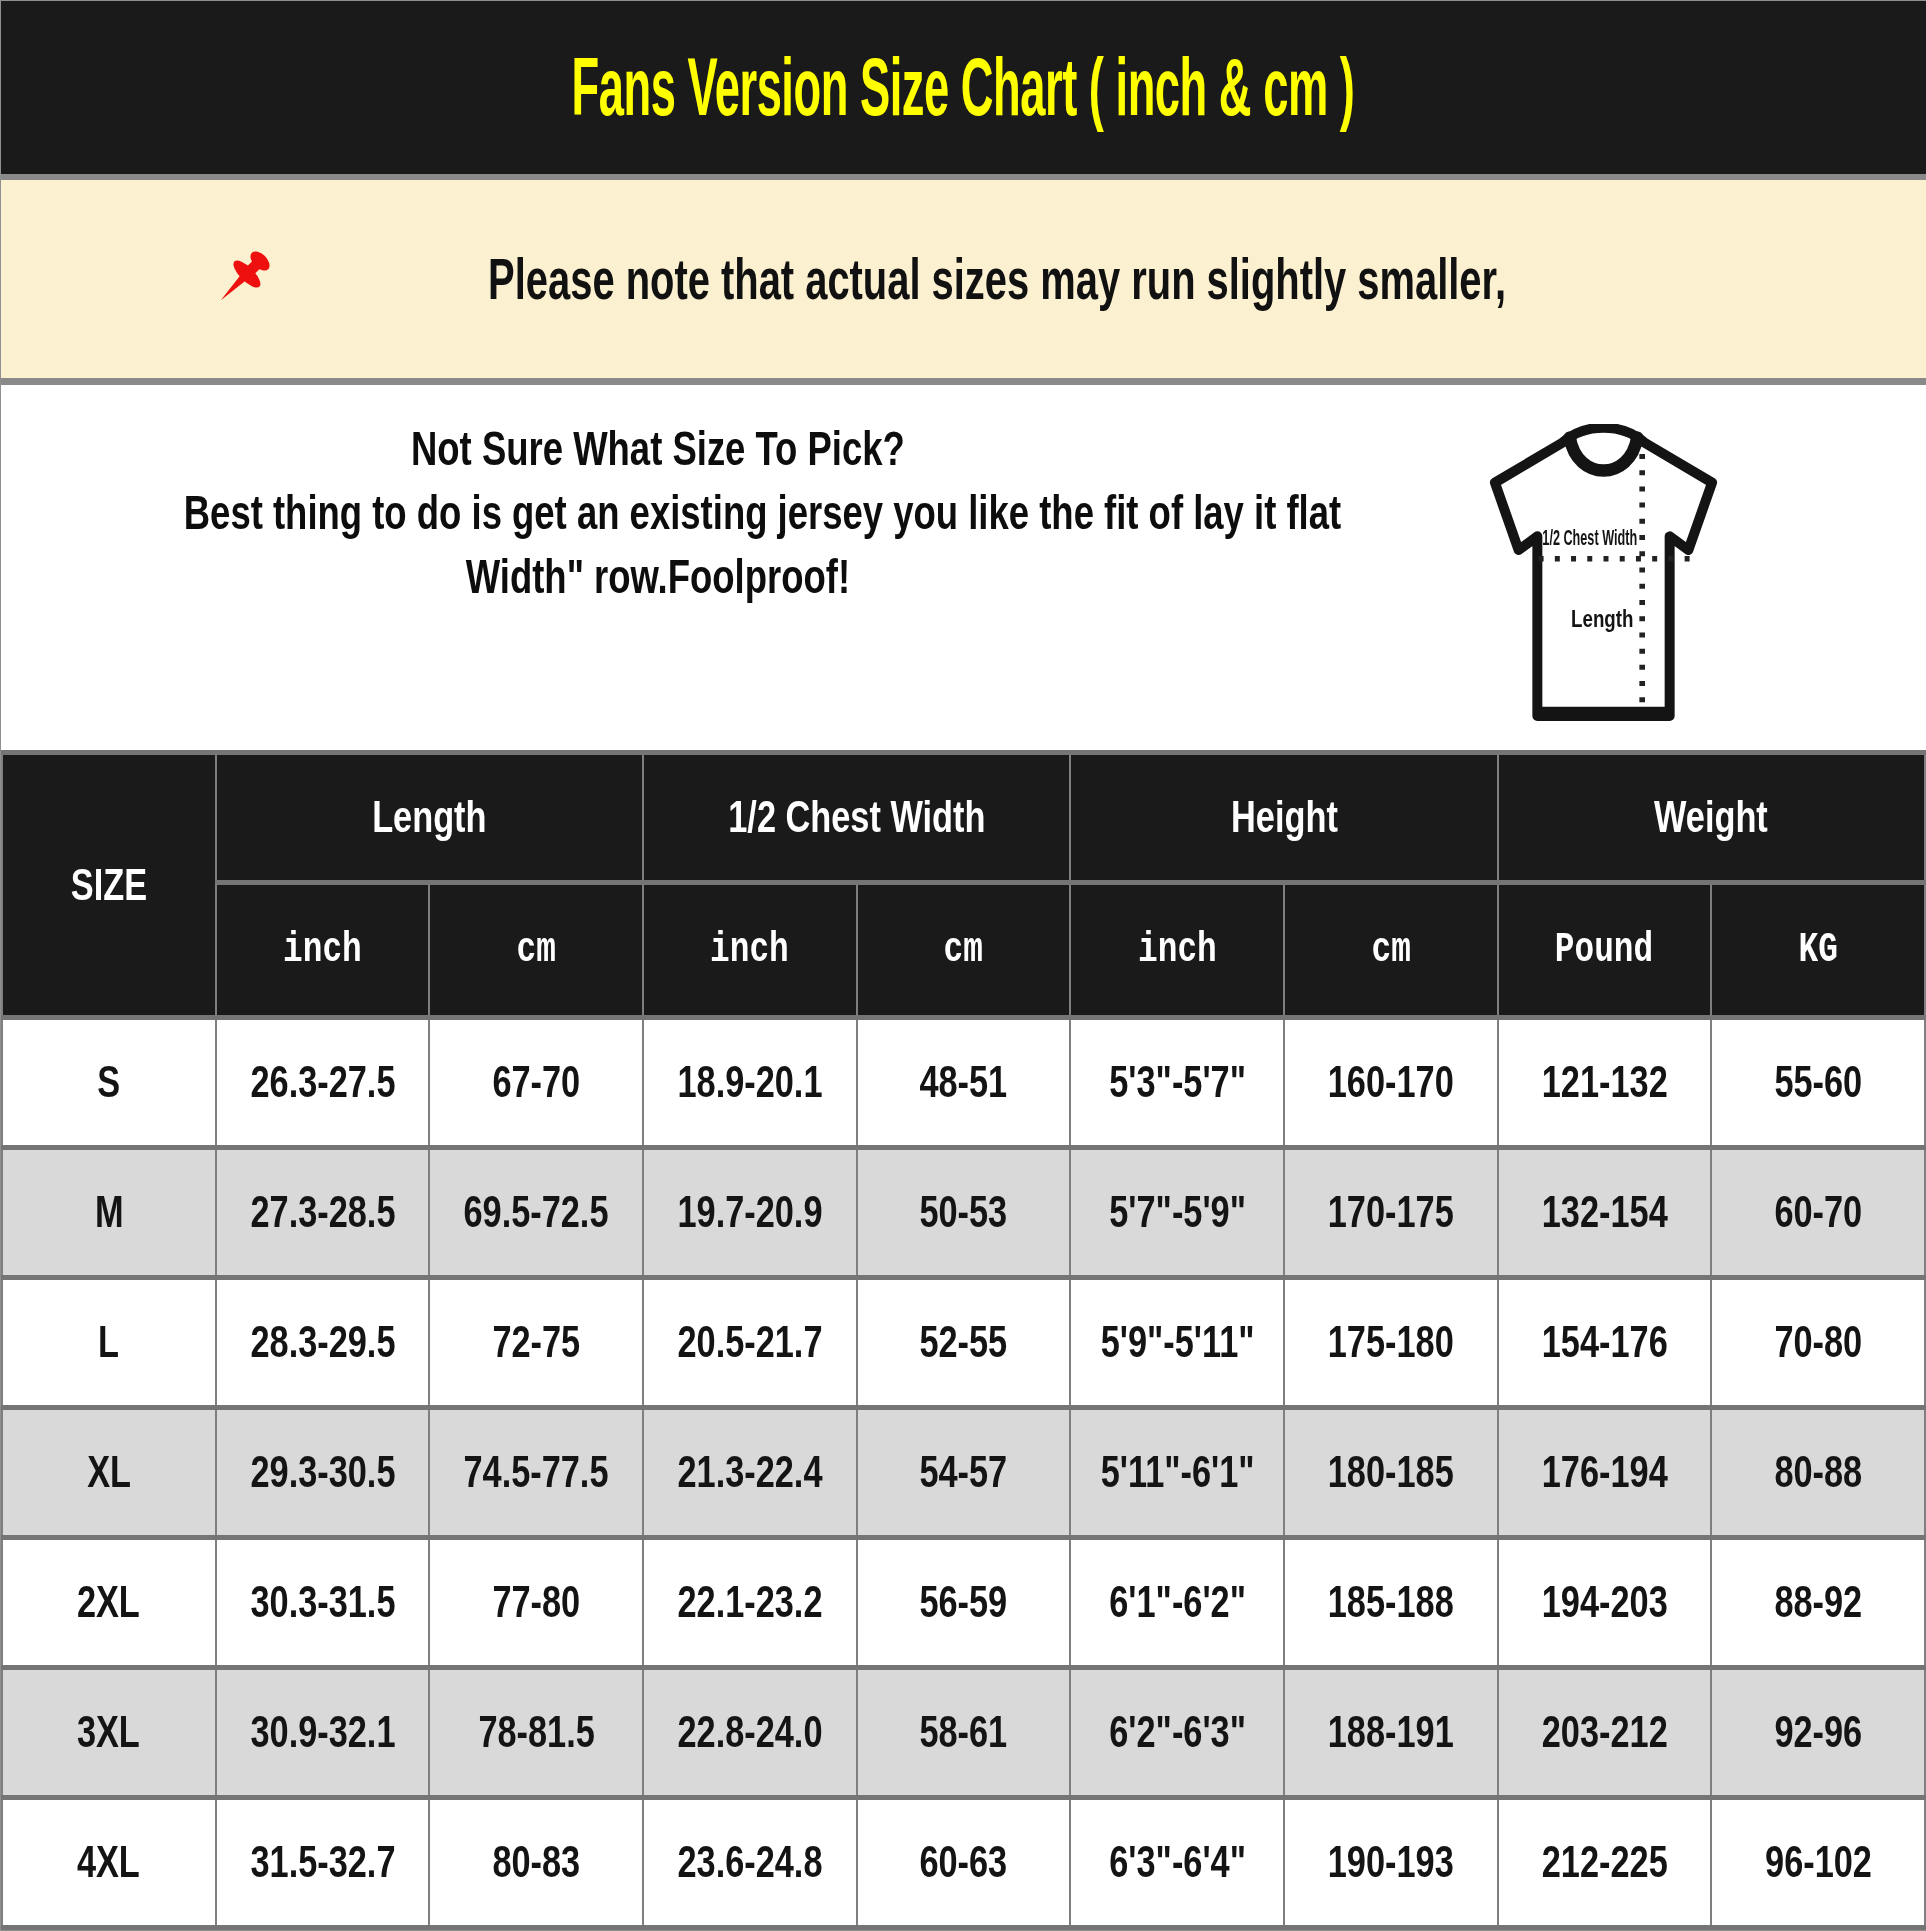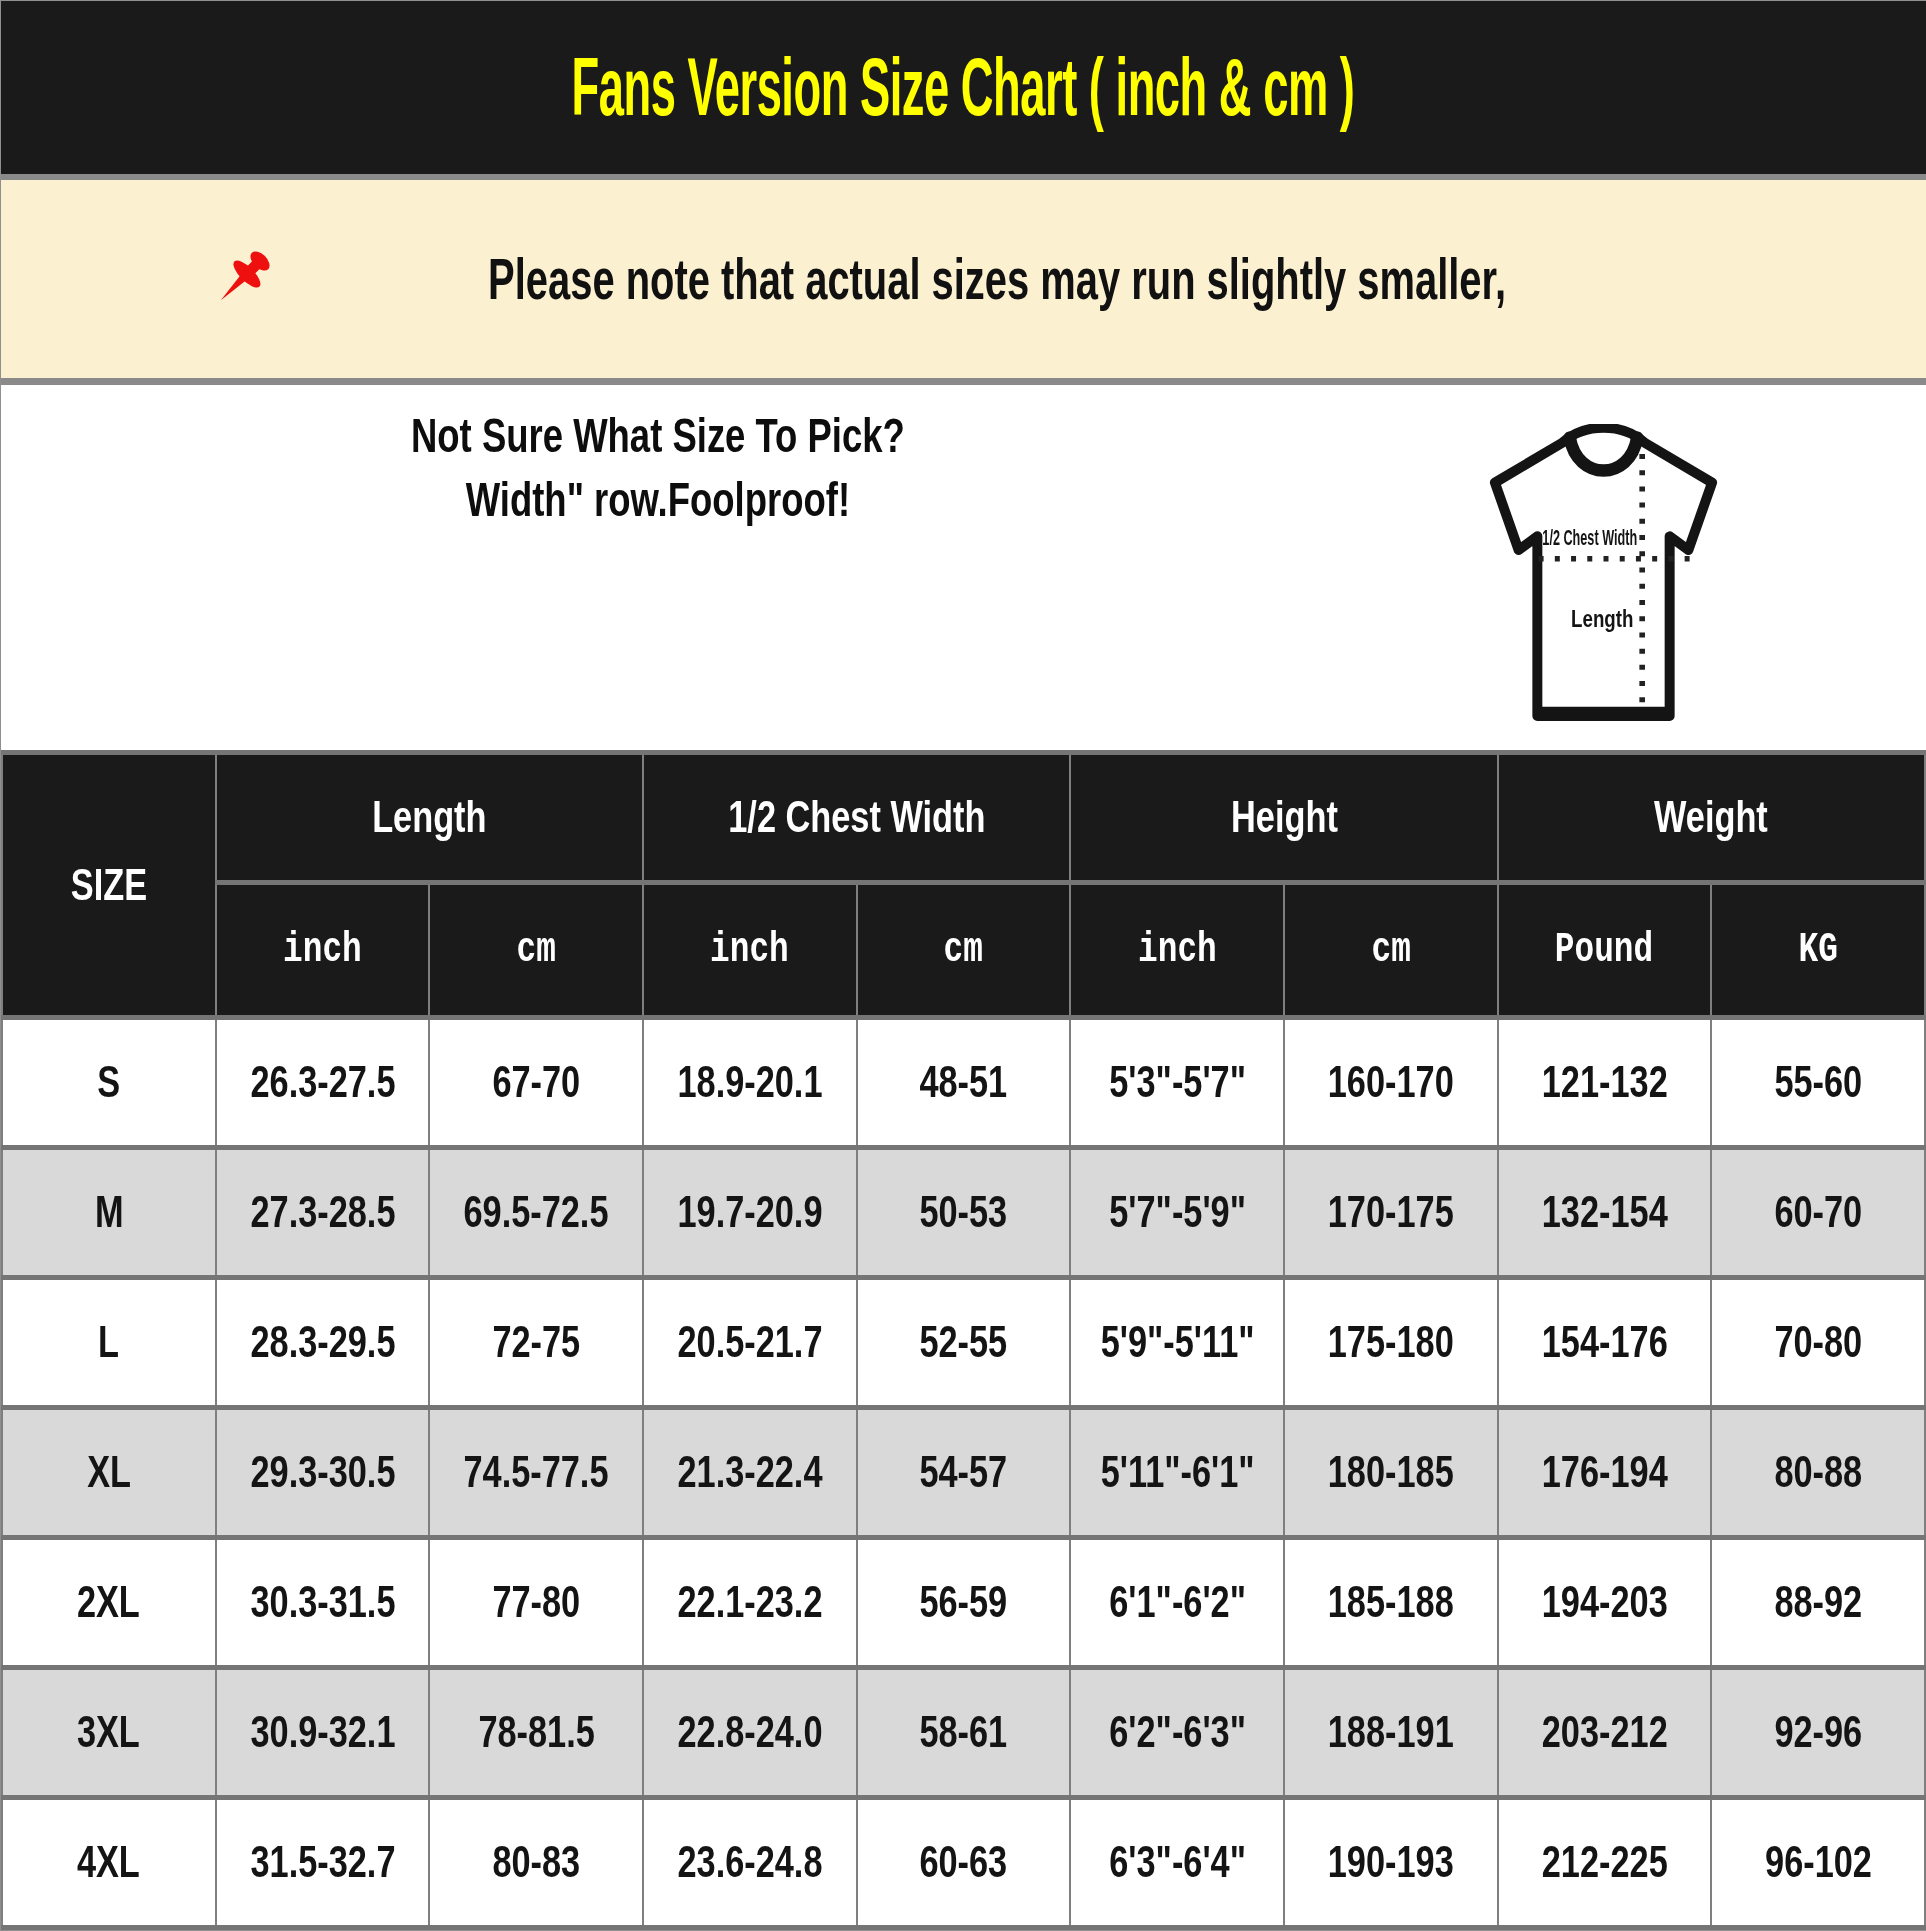--- a/index.html
+++ b/index.html
@@ -24,21 +24,21 @@
   
   .notice{height:198px;background:#fbf0d0;display:flex;flex-direction:column;justify-content:center;align-items:center;gap:24px;}
   .notice-line{font-size:57px;color:#111;display:flex;align-items:center;line-height:1.1;}
   .notice .cond{transform:scaleX(0.70);}
   .pin{width:77px;height:77px;margin-right:-9.2px;flex:0 0 auto;}
   .red{color:#f50d0d;}
   .arrows{letter-spacing:5.5px;margin-left:13px;}
 
   
   .howto{height:365px;display:flex;align-items:flex-start;}
-  .howto-text{width:1313px;padding-top:19px;text-align:center;font-size:48px;line-height:64px;color:#0d0d0d;}
+  .howto-text{width:1313px;padding-top:32px;text-align:center;font-size:48px;line-height:64px;color:#0d0d0d;}
   .howto .cond{transform:scaleX(0.76);}
   .diagram{width:303px;margin-left:auto;margin-right:171px;margin-top:39px;}
   .diagram svg{display:block;width:303px;height:312px;}
   .diagram text{font-family:"Liberation Sans", sans-serif;font-weight:bold;fill:#141414;}
 
   
   table.size-table{width:100%;border-collapse:collapse;table-layout:fixed;}
   .size-table th,.size-table td{
     border-left:2.8px solid #7f7f7f;
     border-right:2.8px solid #7f7f7f;
@@ -74,20 +74,21 @@
     </svg>
     <span class="cond">Please note that actual sizes may run slightly smaller,</span>
   </div>
 </div>
 
 <div class="divider"></div>
 
 <div class="howto">
   <div class="howto-text">
     <div><span class="cond">Not Sure What Size To Pick?</span></div>
+    <div><span class="cond">Best thing to do is get an existing jersey you like the fit of lay it flat</span></div>
     <div><span class="cond">Width" row.Foolproof!</span></div>
   </div>
   <div class="diagram">
     <svg viewBox="0 0 230 250" aria-hidden="true">
       <path d="M82,15 C92,6 103,3 115,3 C127,3 138,6 148,15 L202,47 L183,101 L168,90 L168,234 L62,234 L62,90 L47,101 L28,47 Z" fill="#ffffff" stroke="#141414" stroke-width="8" stroke-linejoin="round"></path>
       <path d="M88,11 C94,46 136,46 142,11" fill="none" stroke="#141414" stroke-width="10" stroke-linecap="round"></path>
       <path d="M65,231 L165,231" stroke="#141414" stroke-width="9"></path>
       <path d="M63,108 L190,108" stroke="#222222" stroke-width="4.5" stroke-dasharray="4 9" fill="none"></path>
       <path d="M146,24 L146,230" stroke="#222222" stroke-width="4.5" stroke-dasharray="4 9" fill="none"></path>
       <text x="66" y="97" font-size="17" textLength="76" lengthAdjust="spacingAndGlyphs">1/2 Chest Width</text>

